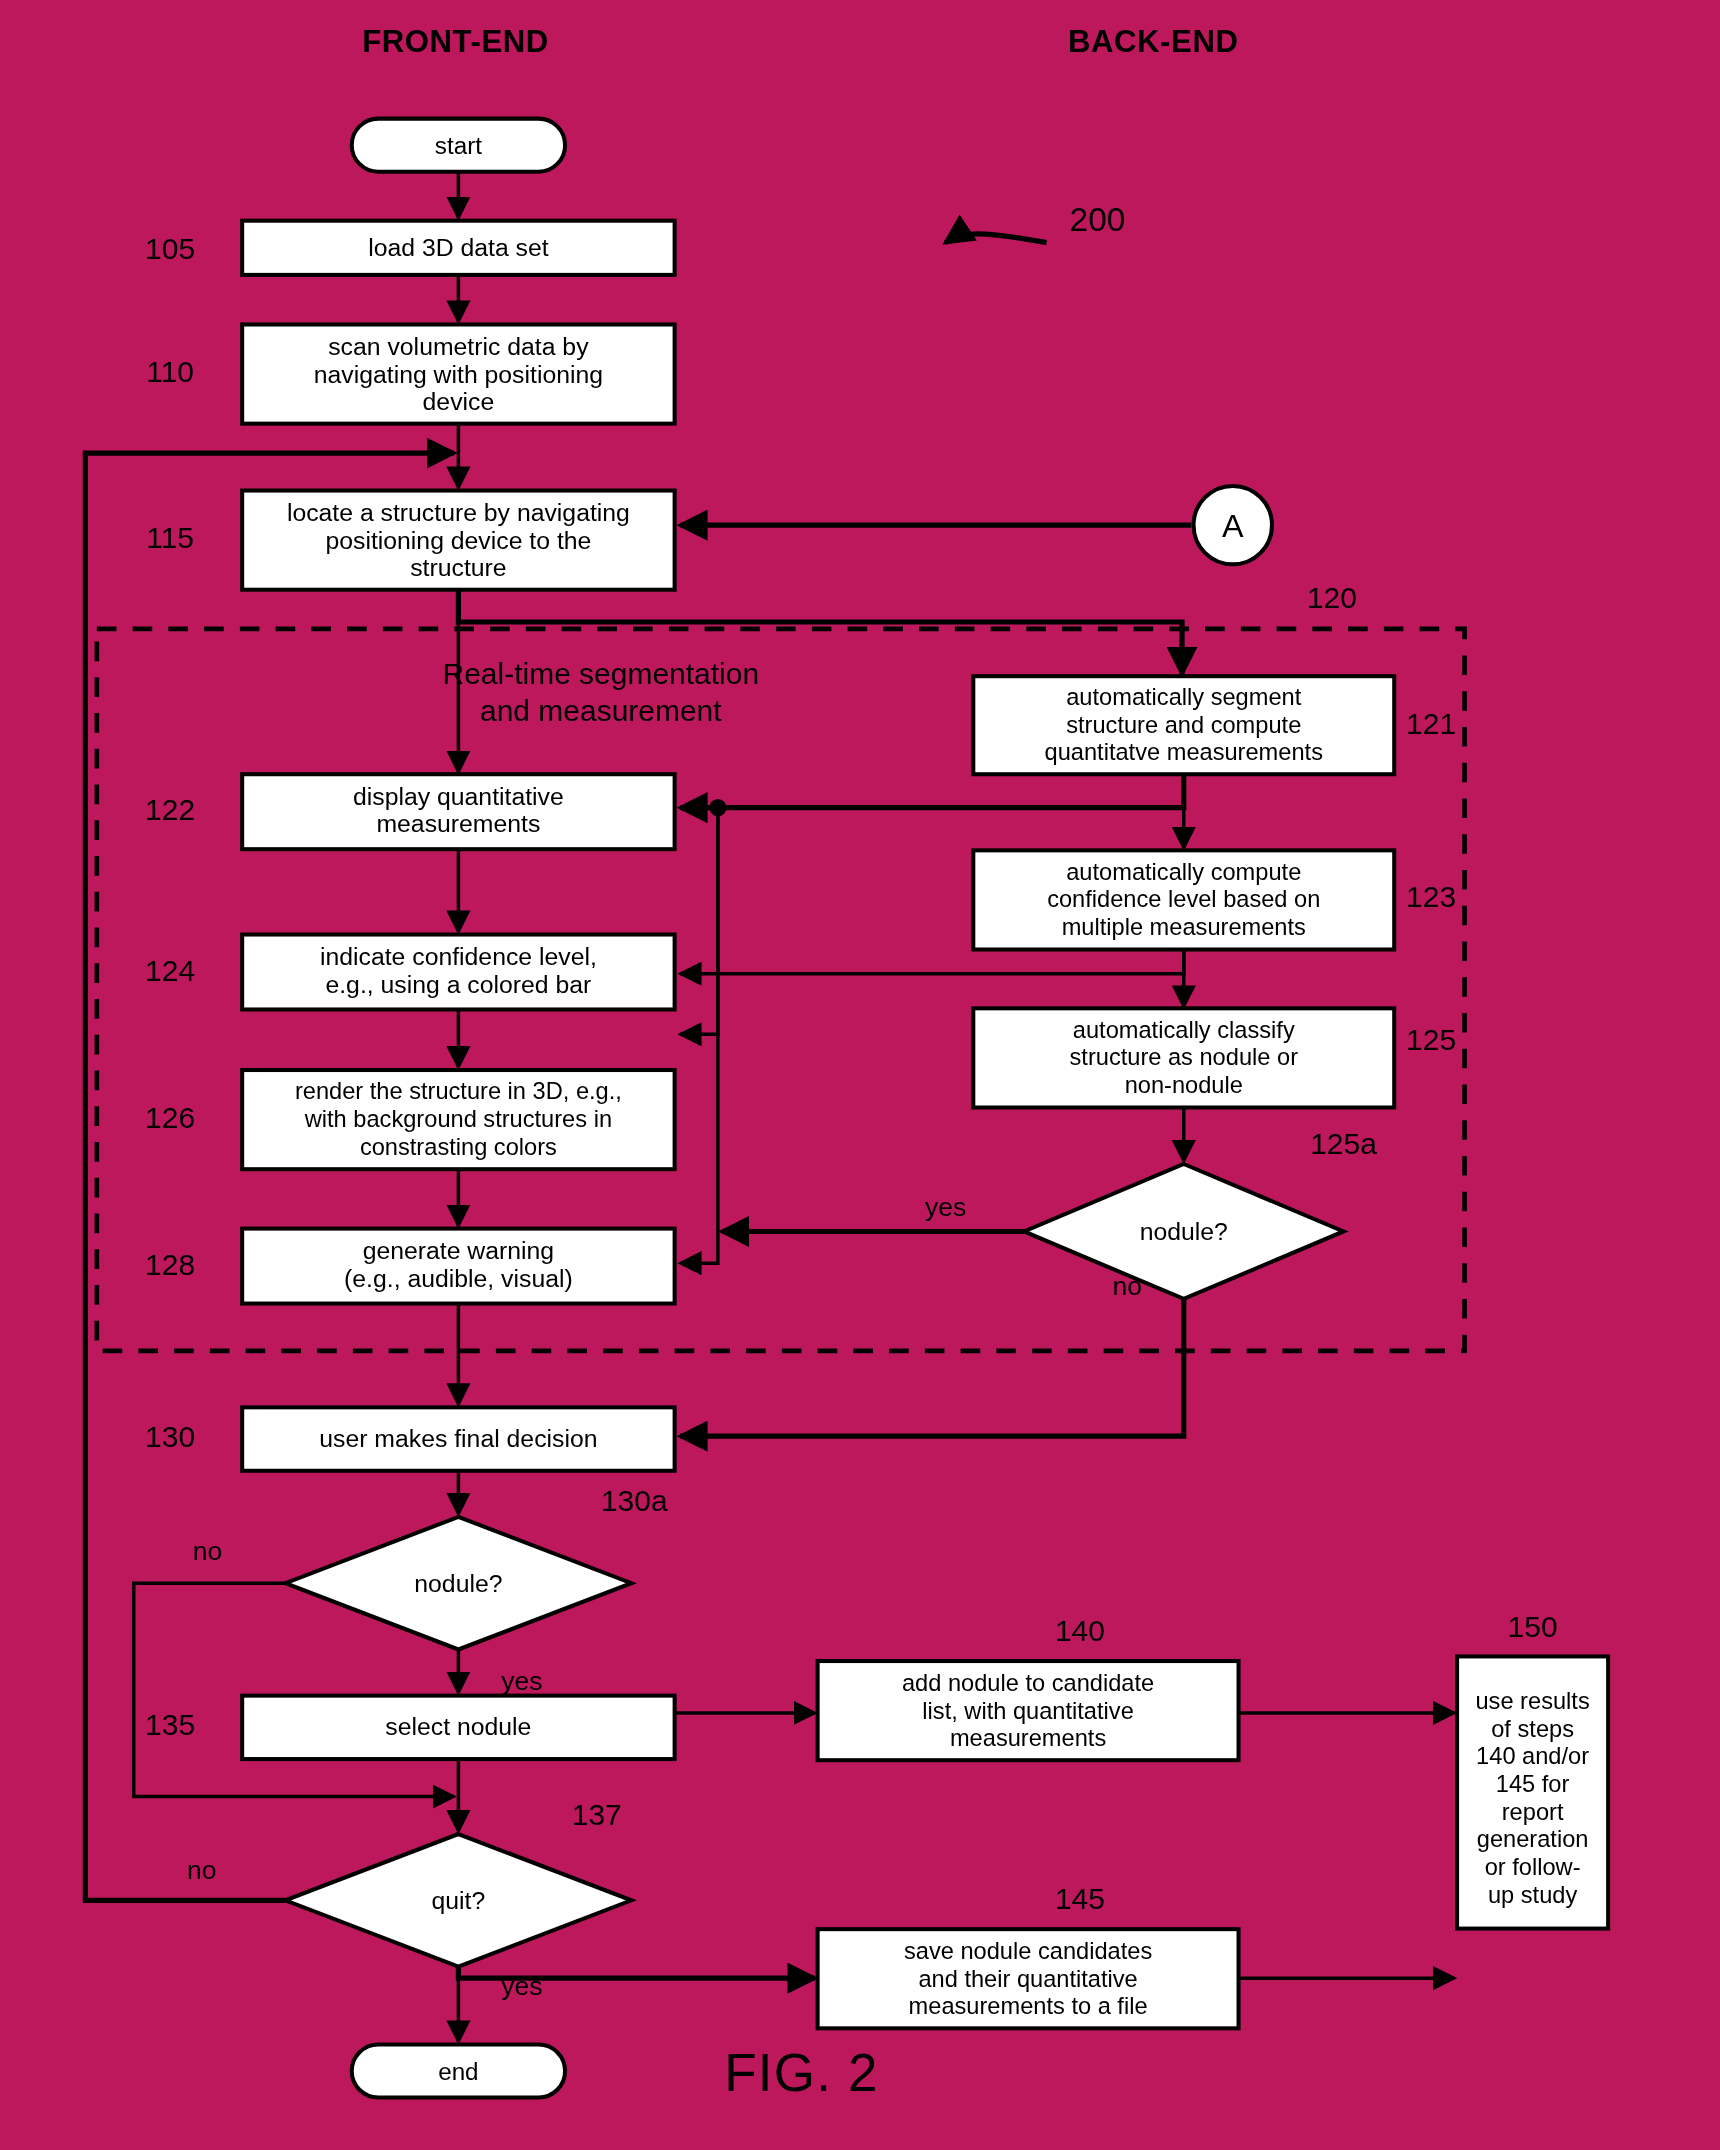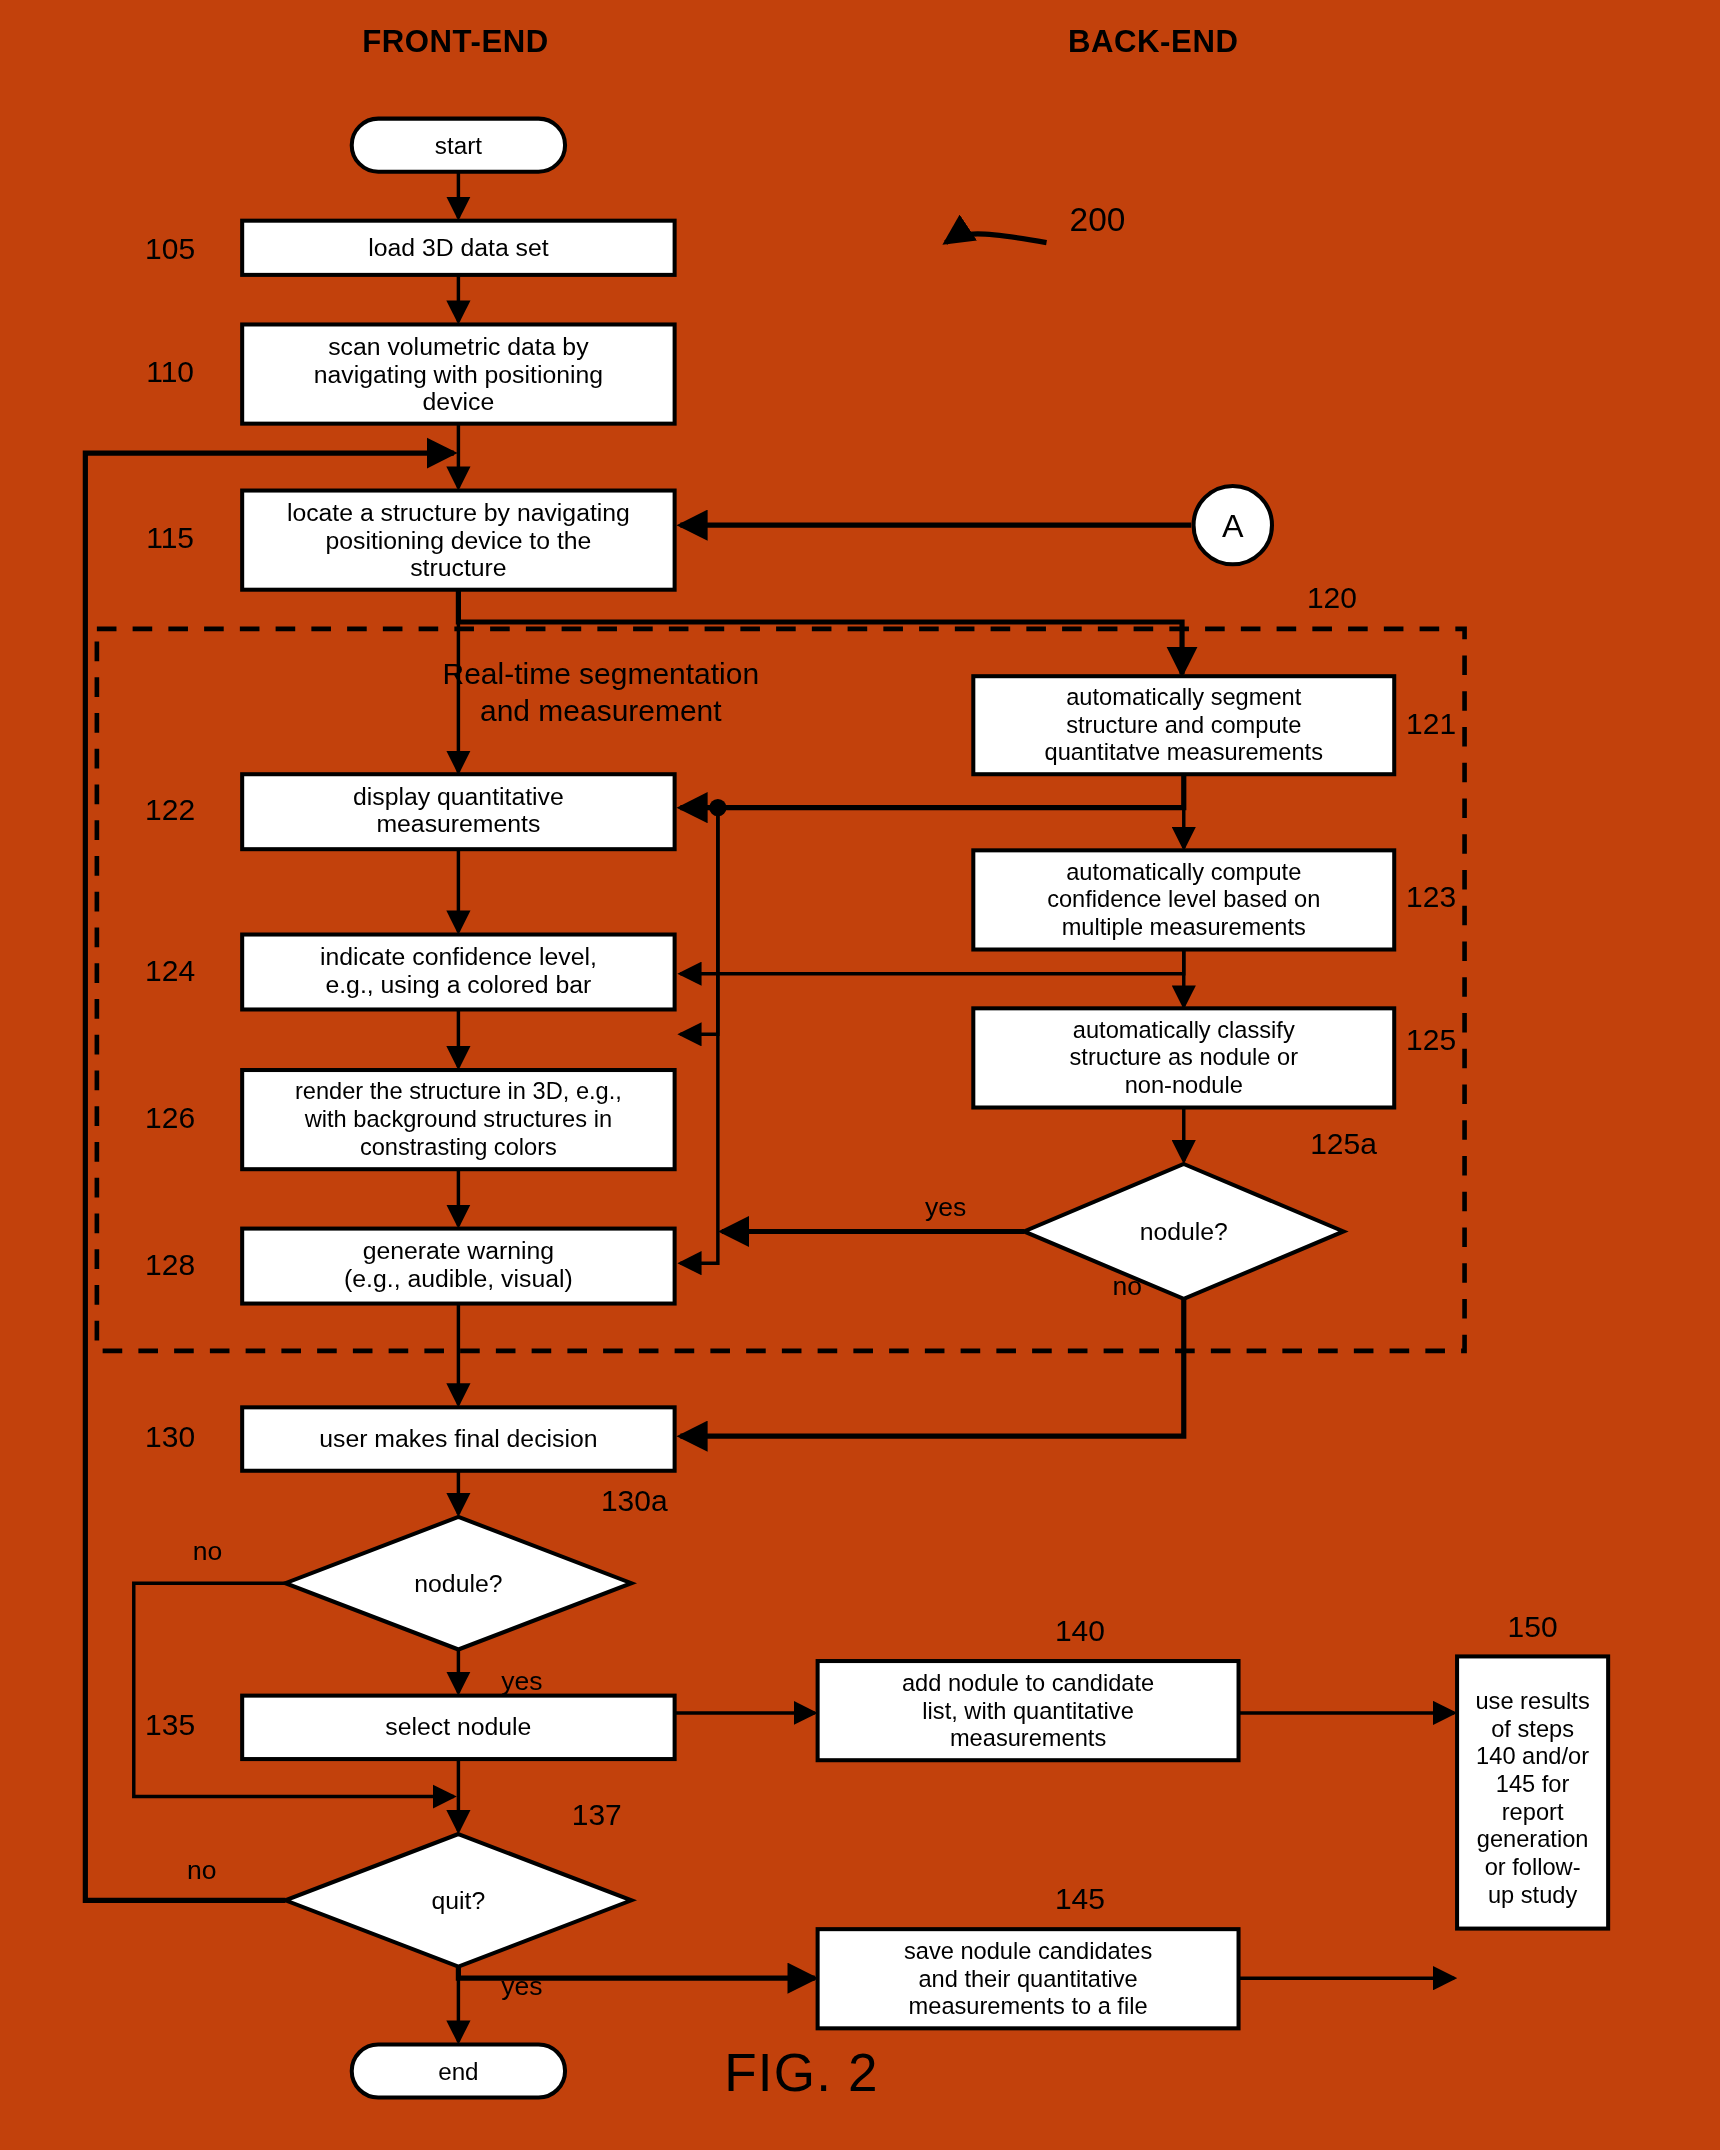--- a/index.html
+++ b/index.html
@@ -9,21 +9,21 @@
     background: #ffffff;
   }
   body {
     font-family: "Liberation Sans", sans-serif;
     color: #000000;
   }
   #figure-root {
     position: relative;
     width: 1720px;
     height: 2151px;
-    background: #c2410c;
+    background: #be185d;
     overflow: hidden;
   }
   #flow-svg {
     position: absolute;
     left: 0;
     top: 0;
     width: 1720px;
     height: 2151px;
   }
   .colhead {

